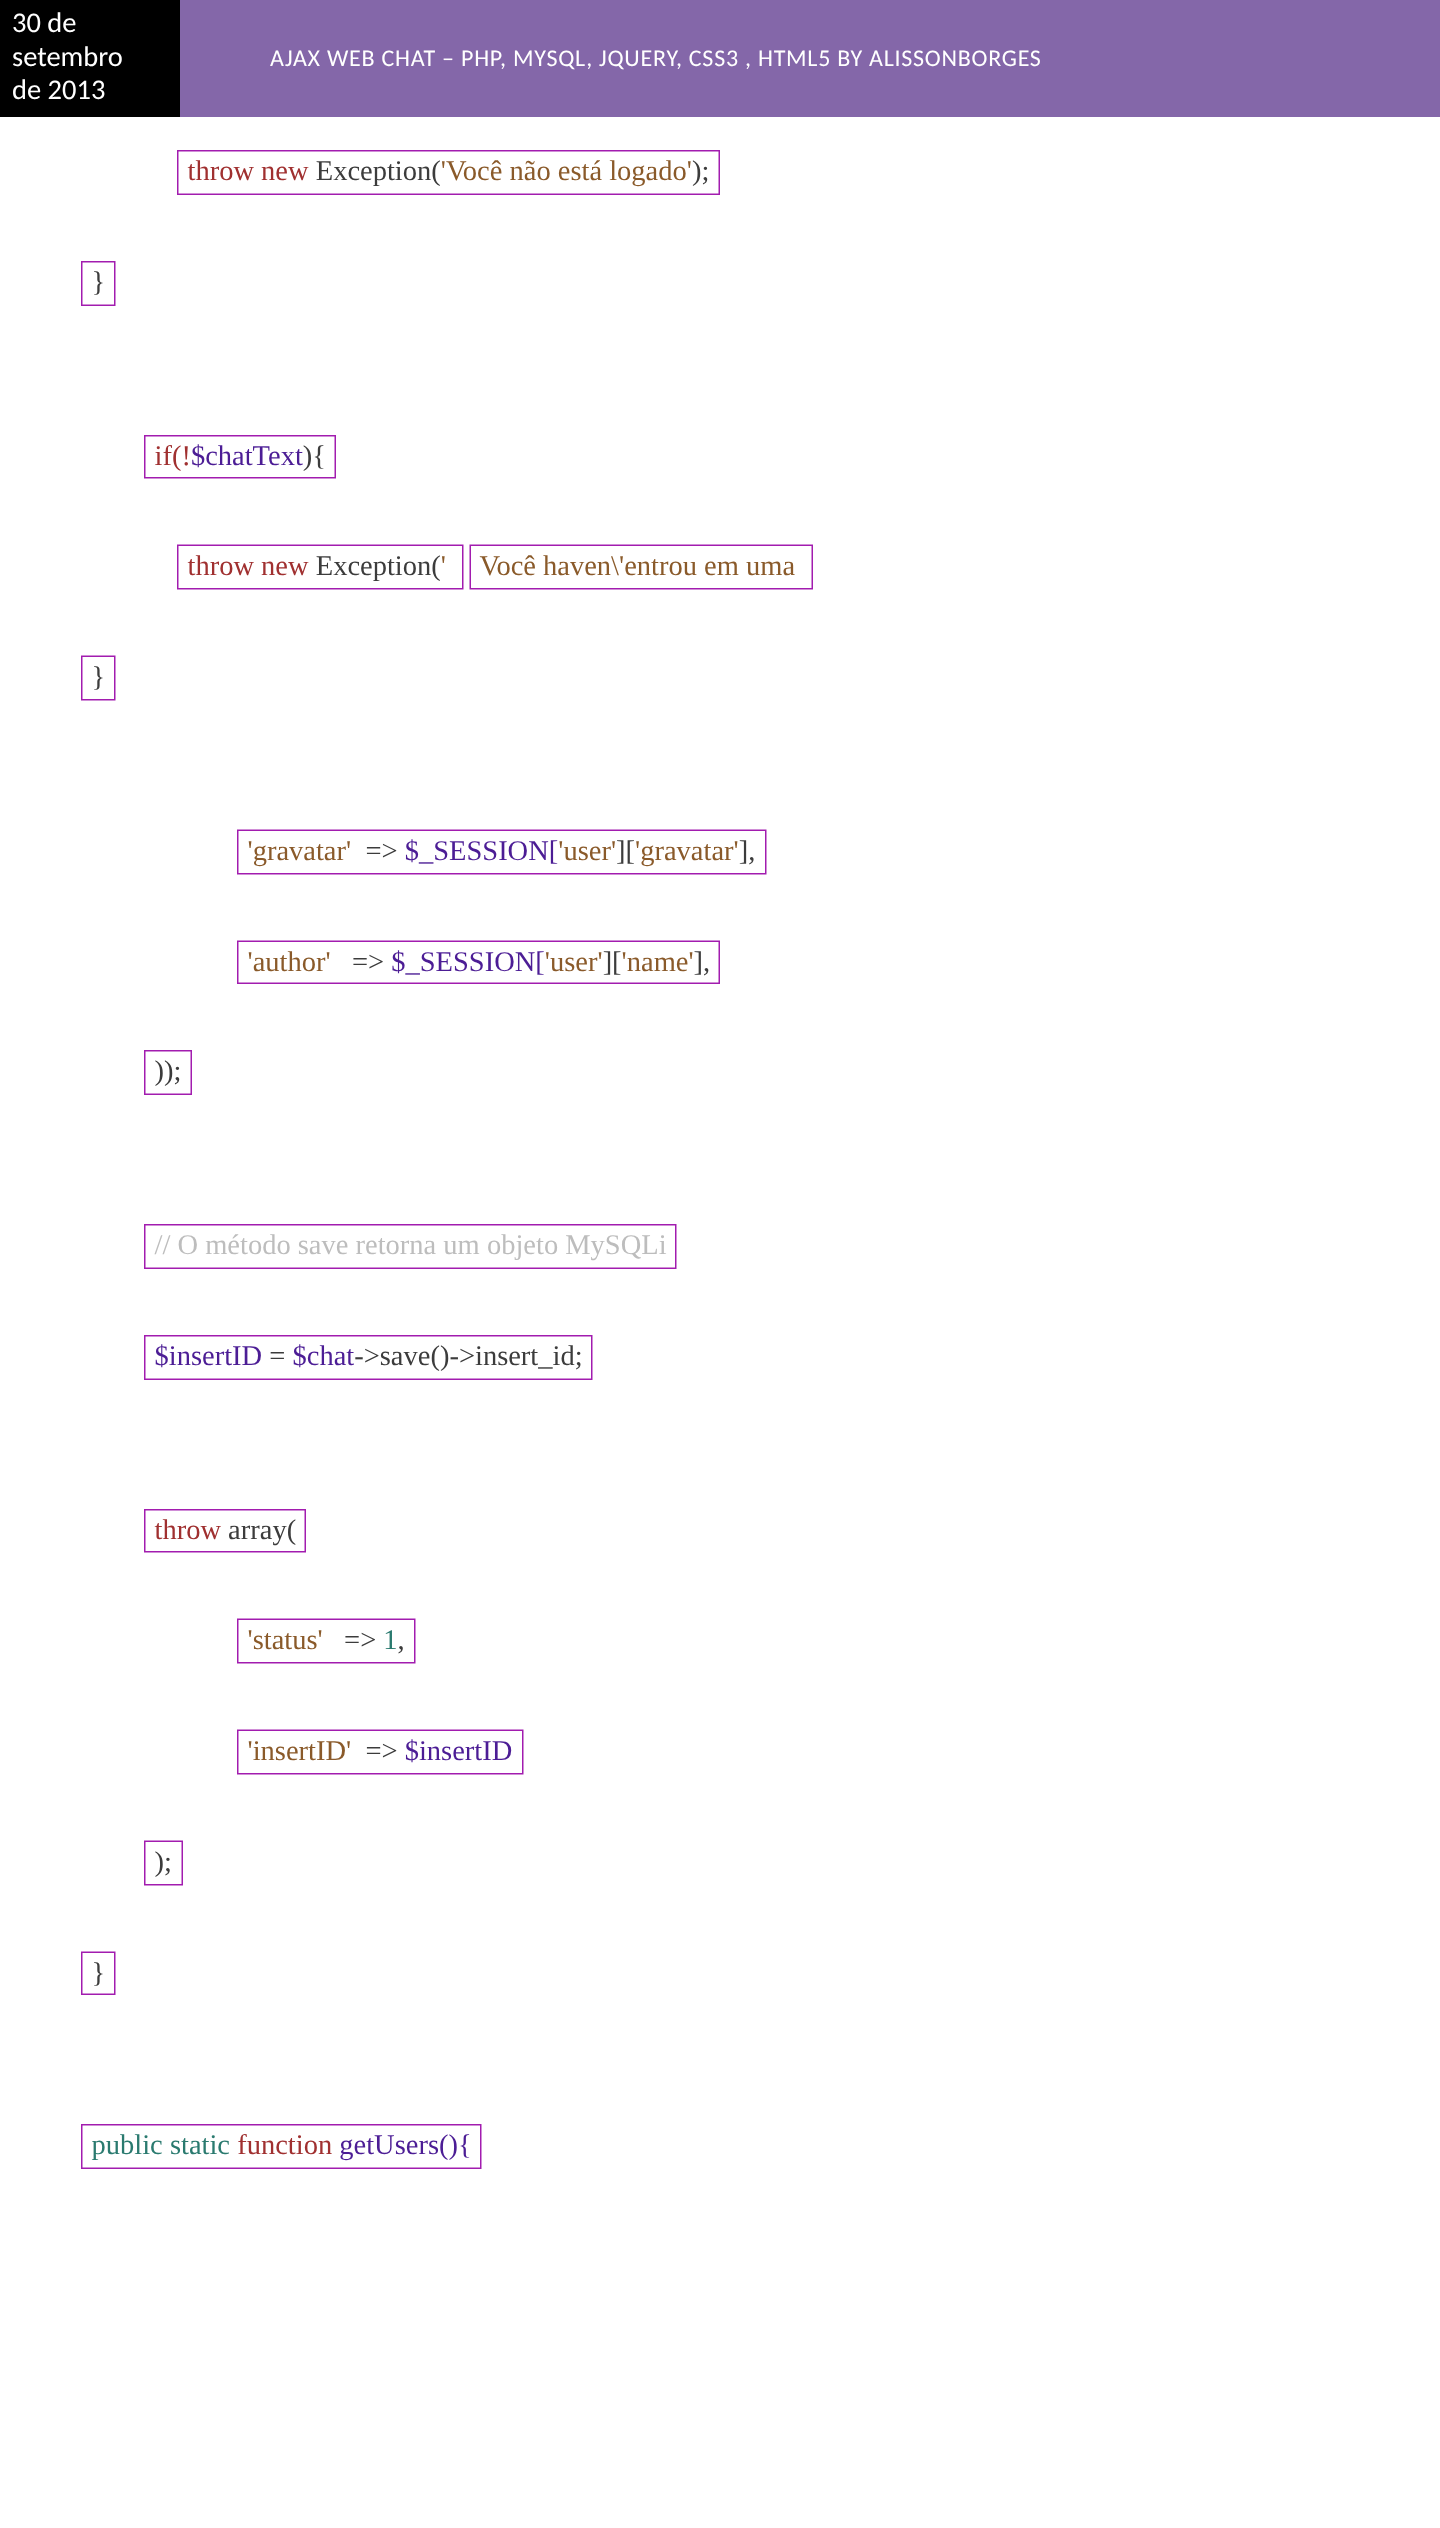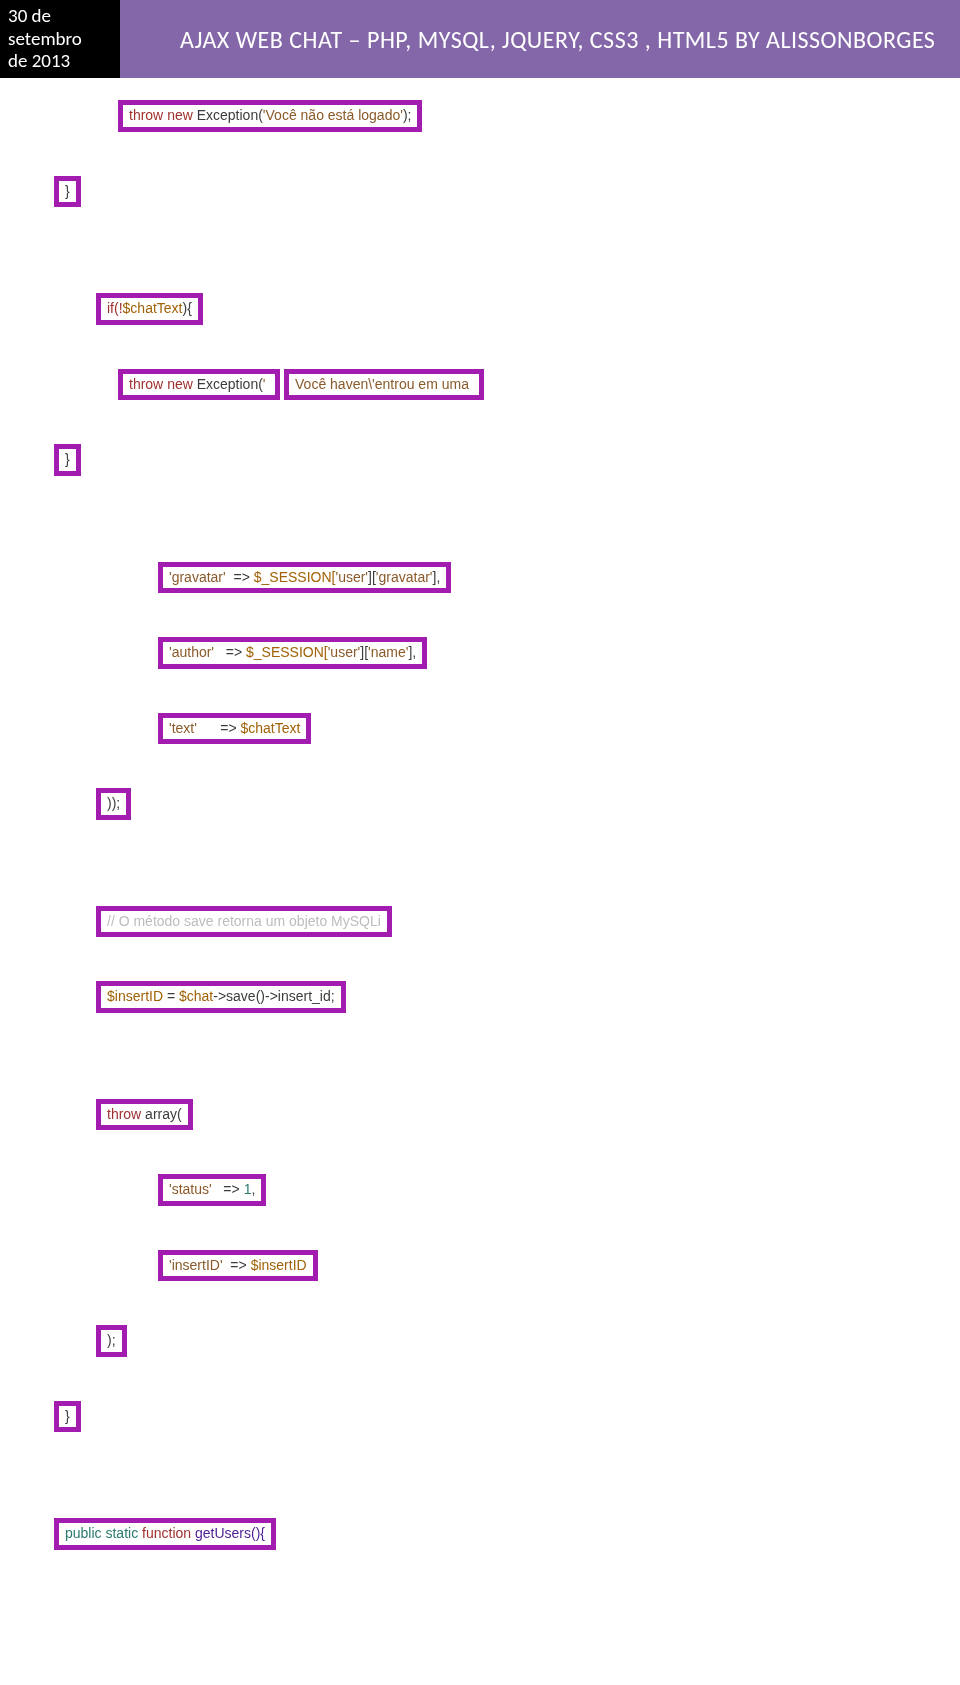--- a/index.html
+++ b/index.html
@@ -24,49 +24,49 @@
     font-size: 19px;
     line-height: 1.2;
     padding: 4px 8px;
     display: flex;
     flex-direction: column;
     justify-content: center;
   }
   .header-title {
     flex: 1;
     color: #ffffff;
-    font-size: 24px;
+    font-size: 16px;
     letter-spacing: 0.5px;
     display: flex;
     align-items: center;
     padding-left: 20px;
   }
   .doc-body {
     padding: 22px 18px 10px 18px;
   }
   .code-line {
-    font-family: Liberation Sans, sans-serif;
-    font-size: 14px;
+    font-family: Liberation Serif, serif;
+    font-size: 19px;
     line-height: 1.25;
     white-space: pre;
     color: #3c3c3c;
     background: #ffffff;
-    border: 5px solid #a21caf;
+    border: 1px solid #a21caf;
     padding: 2px 6px;
     margin-bottom: 22px;
     display: inline-block;
   }
   .row { margin-bottom: 22px; }
   .indent-1 { margin-left: 100px; }
   .indent-2 { margin-left: 78px; }
   .indent-3 { margin-left: 140px; }
   .indent-4 { margin-left: 36px; }
   .indent-0 { margin-left: 0; }
   .c-red { color: #a03030; }
-  .c-dblue { color: #a16207; }
+  .c-dblue { color: #4c1d95; }
   .c-teal { color: #2a7a6f; }
   .c-ltgrey { color: #bdbdbd; }
   .c-brown { color: #8a5a2a; }
   .c-navy { color: #4c1d95; }
 </style>
 </head>
 <body>
 
 <div class="header-band">
   <div class="header-date">
@@ -92,21 +92,20 @@
 
   <div class="row"><span class="code-line indent-4">}</span></div>
 
   <div class="row" style="height:20px"></div>
 
 
   <div class="row"><span class="code-line indent-3"><span class="c-brown">'gravatar'</span><span>  =&gt; </span><span class="c-dblue">$_SESSION[</span><span class="c-brown">'user'</span><span>][</span><span class="c-brown">'gravatar'</span><span>],</span></span></div>
 
   <div class="row"><span class="code-line indent-3"><span class="c-brown">'author'</span><span>   =&gt; </span><span class="c-dblue">$_SESSION[</span><span class="c-brown">'user'</span><span>][</span><span class="c-brown">'name'</span><span>],</span></span></div>
 
-  <div class="row"><span class="code-line indent-3"><span class="c-brown">'text'</span><span>      =&gt; </span><span class="c-dblue">$chatText</span></span></div>
 
   <div class="row"><span class="code-line indent-2">));</span></div>
 
   <div class="row" style="height:20px"></div>
 
   <div class="row"><span class="code-line indent-2"><span class="c-ltgrey">// O método save retorna um objeto MySQLi</span></span></div>
 
   <div class="row"><span class="code-line indent-2"><span class="c-dblue">$insertID</span><span> = </span><span class="c-dblue">$chat</span><span>-&gt;save()-&gt;insert_id;</span></span></div>
 
   <div class="row" style="height:20px"></div>

